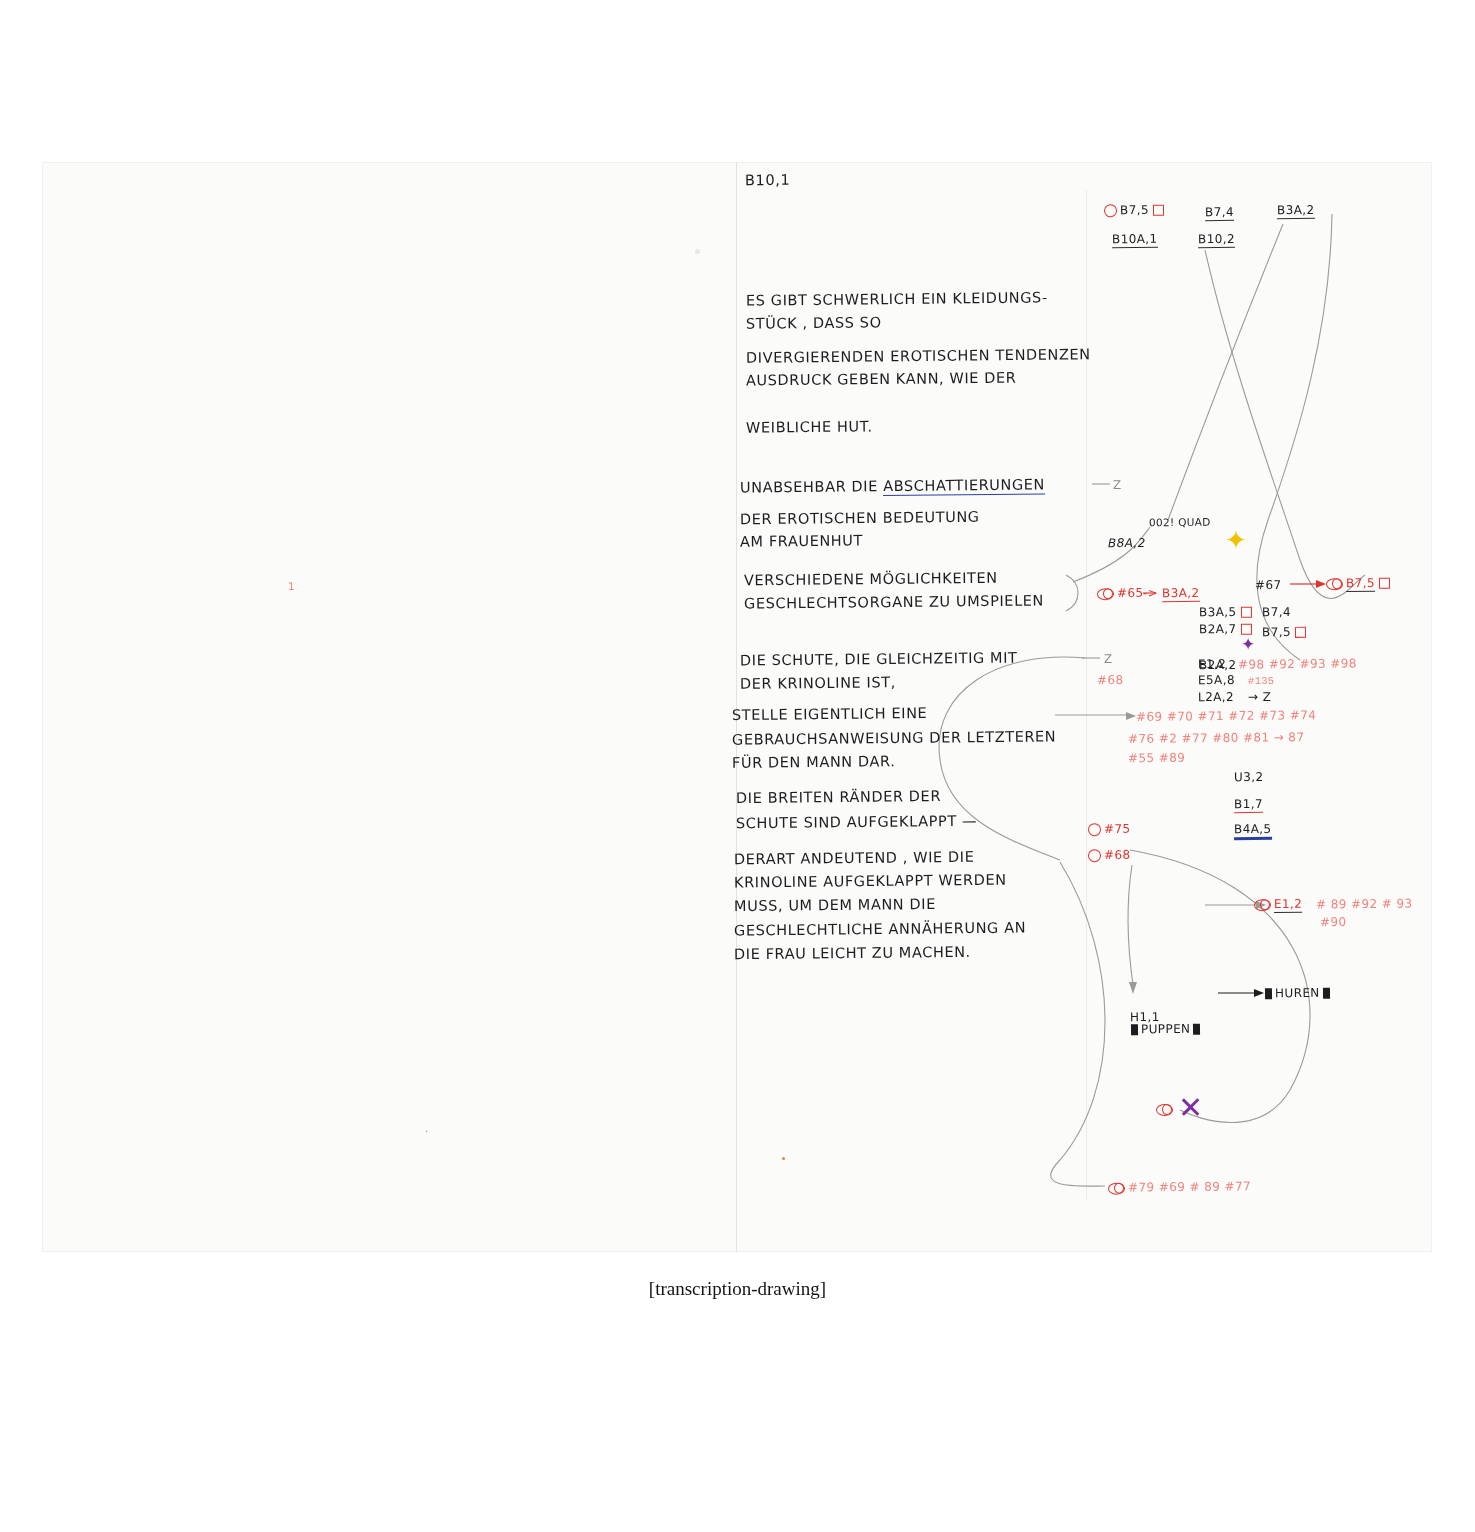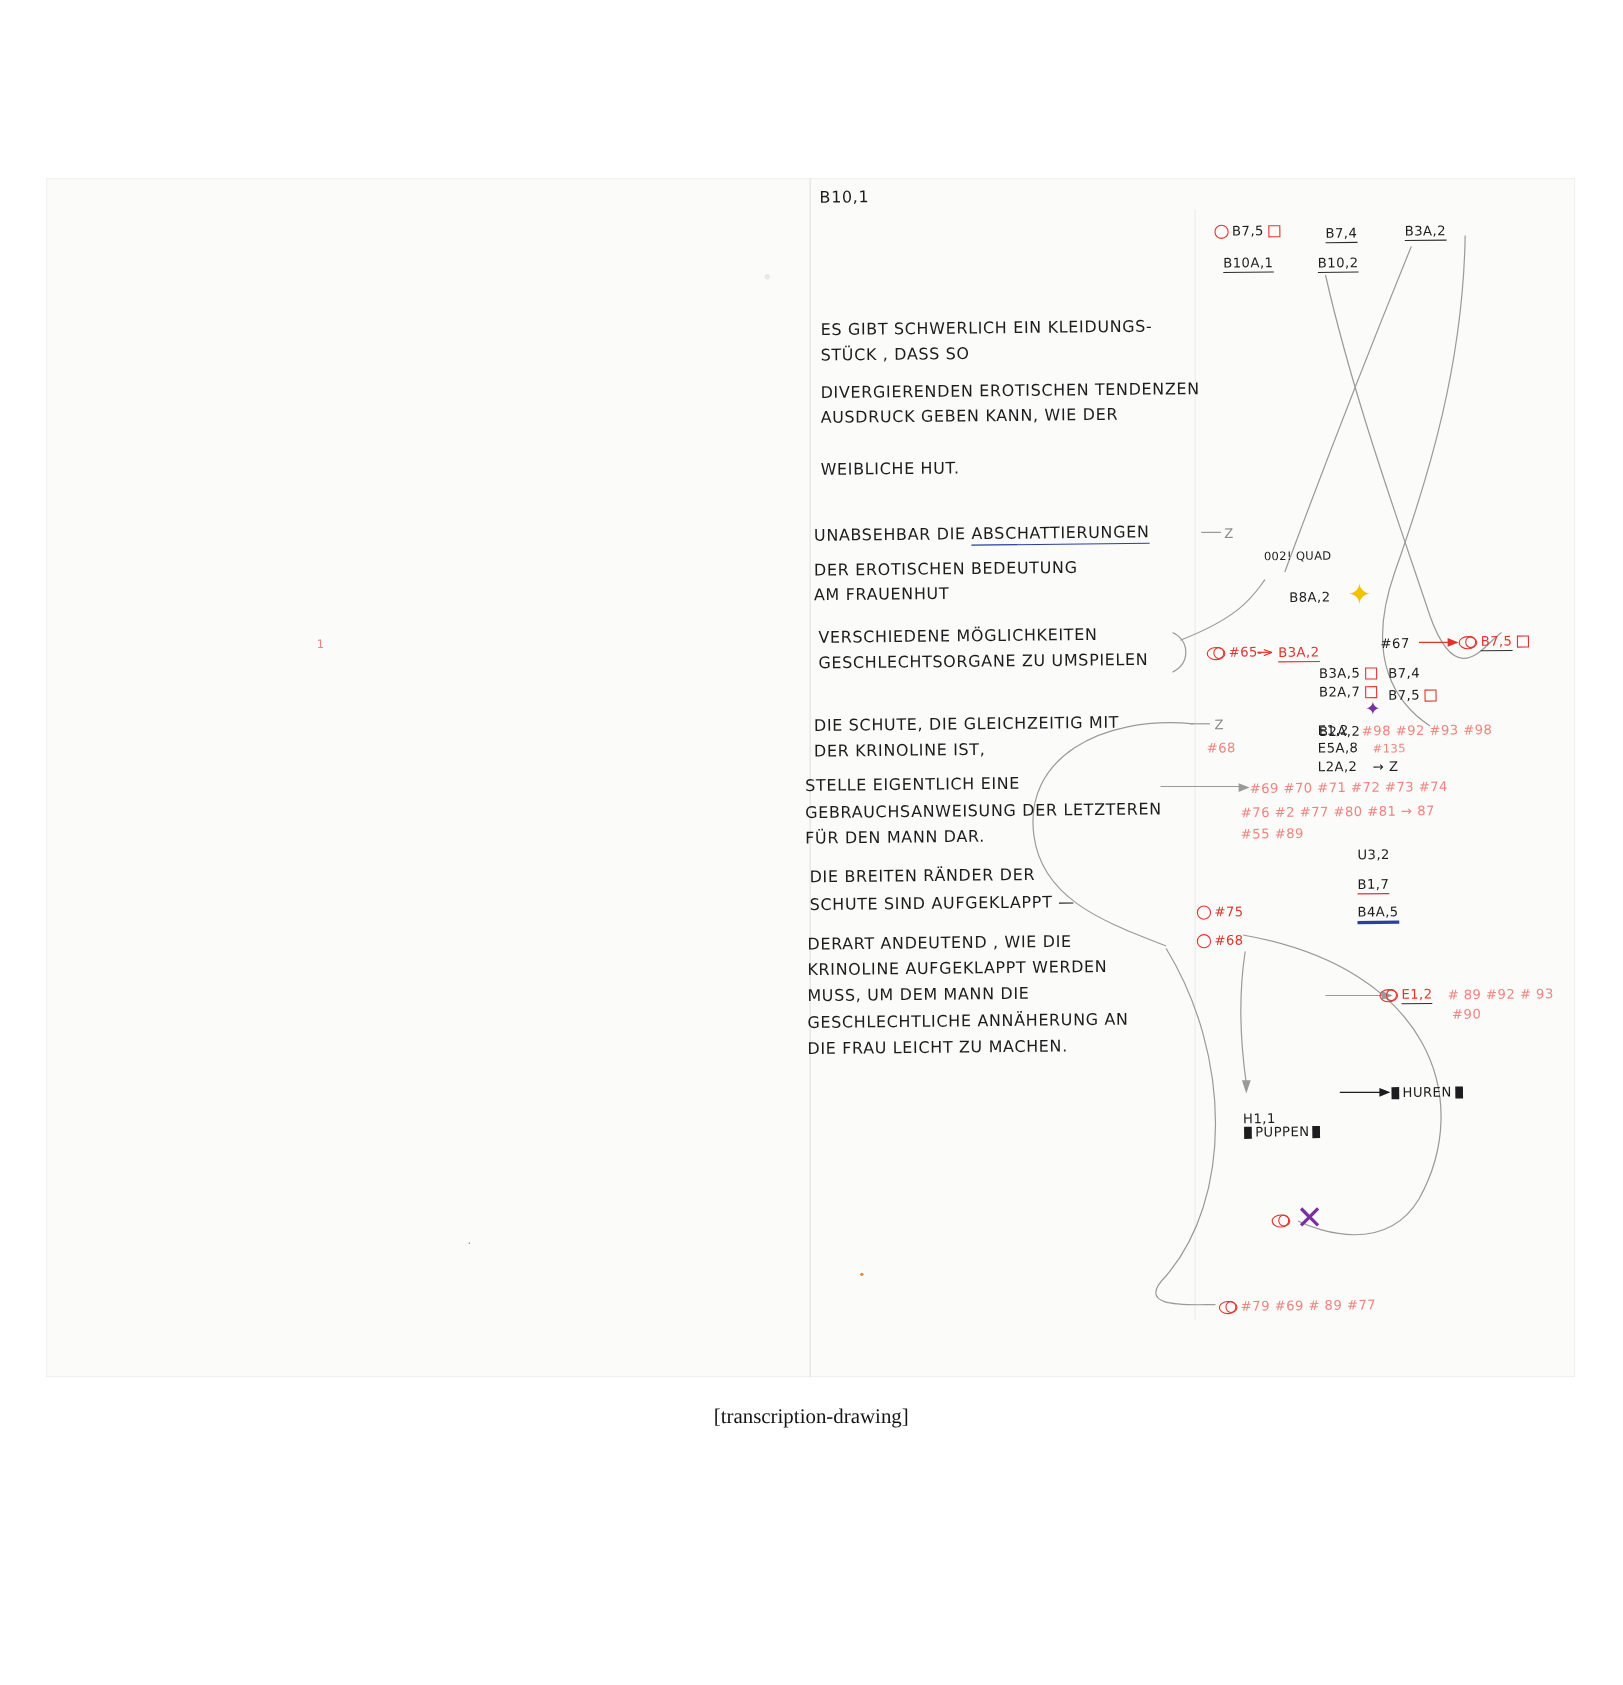--- a/index.html
+++ b/index.html
@@ -234,22 +234,22 @@
   <span class="circ-red"></span><span>B7,5</span><span class="sqr"></span>
 </div>
 <div class="hw small ulk" style="left:1205px; top:205px;">B7,4</div>
 <div class="hw small ulk" style="left:1277px; top:203px;">B3a,2</div>
 <div class="hw small ulk" style="left:1112px; top:232px;">B10a,1</div>
 <div class="hw small ulk" style="left:1198px; top:232px;">B10,2</div>
 
 <div class="hw small ink-grey" style="left:1113px; top:478px;">Z</div>
 <div class="hw small ink-grey" style="left:1104px; top:652px;">Z</div>
 
-<div class="hw tiny" style="left:1149px; top:500px;">002! Quad</div>
-<div class="hw small" style="left:1172px; top:536px;">B8a,2</div>
+<div class="hw tiny" style="left:1149px; top:516px;">002! Quad</div>
+<div class="hw small" style="left:1108px; top:536px;font-style:italic;">B8a,2</div>
 <div class="star" style="left:1225px; top:527px;">✦</div>
 
 <div class="hw small ink-red" style="left:1097px; top:586px;">
   <span class="circ-dbl"></span><span>#65</span>
 </div>
 <div class="hw small ink-red" style="left:1143px; top:586px;">-&gt;</div>
 <div class="hw small ink-red ulr" style="left:1162px; top:586px;">B3a,2</div>
 
 <div class="hw small" style="left:1255px; top:578px;">#67</div>
 <div class="hw small ink-red" style="left:1326px; top:576px;">
@@ -259,21 +259,21 @@
 <div class="hw small" style="left:1199px; top:605px;"><span>B3a,5</span><span class="sqr"></span></div>
 <div class="hw small" style="left:1199px; top:622px;"><span>B2a,7</span><span class="sqr"></span></div>
 <div class="hw small" style="left:1199px; top:639px;margin-top:19px;"><span>B2a,2</span></div>
 <div class="dot-purple" style="left:1241px; top:636px;">✦</div>
 <div class="hw small" style="left:1262px; top:605px;">B7,4</div>
 <div class="hw small" style="left:1262px; top:625px;"><span>B7,5</span><span class="sqr"></span></div>
 
 <div class="hw small" style="left:1198px; top:657px;">E1,2</div>
 <div class="hw small ink-redpale" style="left:1238px; top:657px;">#98 #92 #93 #98</div>
 <div class="hw small" style="left:1198px; top:673px;">E5a,8</div>
-<div class="hw tiny ink-redpale" style="left:1248px; top:675px;">#135</div>
+<div class="hw tiny ink-redpale" style="left:1248px; top:675px;font-family:Liberation Mono, monospace;">#135</div>
 <div class="hw small" style="left:1198px; top:690px;">L2a,2</div>
 <div class="hw small" style="left:1248px; top:690px;">→ Z</div>
 
 <div class="hw small ink-redpale" style="left:1097px; top:673px;">#68</div>
 
 <div class="hw small ink-redpale" style="left:1136px; top:709px;">#69 #70 #71 #72  #73 #74</div>
 <div class="hw small ink-redpale" style="left:1128px; top:731px;">#76 #2   #77 #80 #81 → 87</div>
 <div class="hw small ink-redpale" style="left:1128px; top:751px;">#55 #89</div>
 
 <div class="hw small" style="left:1234px; top:770px;">U3,2</div>

